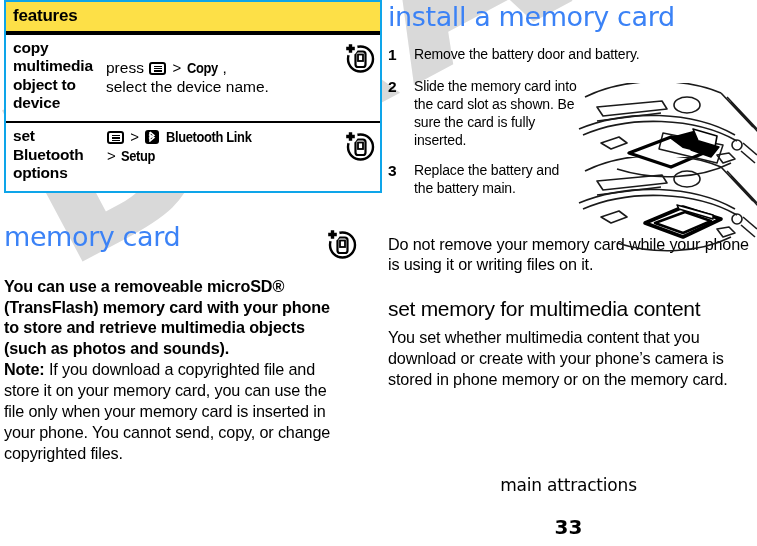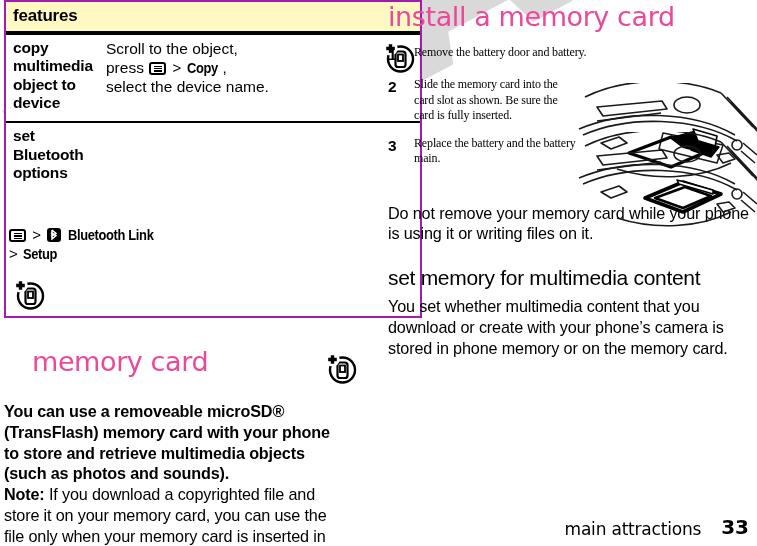--- a/index.html
+++ b/index.html
@@ -59,41 +59,41 @@
     left: 388px;
     top: 0;
     width: 365px;
     height: 546px;
     z-index: 2;
   }
 
   
   .features-table {
     position: relative;
-    width: 418px;
-    border: 2px solid #a21caf;
+    width: 378px;
+    border: 2px solid #0ea5e9;
     border-collapse: collapse;
-    background: #fef9c3;
+    background: #fde047;
     box-sizing: border-box;
   }
   .ft-head {
     border-bottom: 4px solid #000;
     padding: 4px 7px 5px 7px;
     font-size: 17px;
     font-weight: 700;
     line-height: 1.15;
     letter-spacing: -0.2px;
   }
   .ft-row {
     display: flex;
     align-items: flex-start;
     border-bottom: 2px solid #000;
     background: #ffffff;
   }
-  .ft-row:last-child { border-bottom: none; flex-direction: column; }
+  .ft-row:last-child { border-bottom: none; }
   .ft-term {
     width: 98px;
     flex: 0 0 98px;
     padding: 4px 6px 8px 7px;
     font-size: 15.5px;
     font-weight: 700;
     line-height: 1.20;
     box-sizing: border-box;
     letter-spacing: -0.2px;
   }
@@ -172,21 +172,21 @@
   }
 
   
   h1.sect {
     font-family: "DejaVu Sans", sans-serif;
     font-size: 27px;
     font-weight: 400;
     letter-spacing: -0.4px;
     margin: 0;
     line-height: 1.12;
-    color: #ec4899;
+    color: #3b82f6;
   }
   h2.sub {
     font-family: Liberation Sans, sans-serif;
     font-size: 21px;
     font-weight: 400;
     letter-spacing: -0.3px;
     margin: 0;
     line-height: 1.18;
     color: #000;
   }
@@ -195,64 +195,63 @@
     line-height: 1.29;
     margin: 0;
     letter-spacing: -0.15px;
   }
   .bold { font-weight: 700; }
 
   .mc-head-row {
     display: flex;
     align-items: flex-start;
     justify-content: space-between;
-    margin-left: 28px;
   }
 
   
   .step {
     display: flex;
     align-items: flex-start;
   }
   .step-num {
     flex: 0 0 26px;
     width: 26px;
     font-size: 15.5px;
     font-weight: 700;
     text-align: left;
     padding-top: 1px;
     box-sizing: border-box;
   }
   .step-text {
-    font-size: 12px;
+    font-size: 14px;
     line-height: 1.29;
     letter-spacing: -0.15px;
-    font-family: Liberation Serif, serif;
   }
   .step-narrow .step-text { width: 165px; }
 
   .step-figure-wrap {
     position: relative;
   }
   .fig {
     position: absolute;
     right: 0;
   }
 
   
   .footer {
     position: absolute;
     left: 388px;
     right: 8px;
     bottom: 7px;
     display: flex;
-    align-items: flex-end;
+    align-items: center;
     justify-content: flex-end;
     gap: 20px;
     z-index: 3;
+    flex-direction: column;
   }
   .footer-label {
     font-family: "DejaVu Sans", sans-serif;
     font-size: 17px;
     letter-spacing: -0.2px;
   }
   .footer-page {
     font-family: "DejaVu Sans", sans-serif;
     font-size: 20px;
     font-weight: 700;
@@ -269,21 +268,21 @@
 
   <div class="col-left">
 
     <div class="features-table">
 
       <div class="ft-head">features</div>
 
       <div class="ft-row">
         <div class="ft-term">copy multimedia object to device</div>
         <div class="ft-desc">
-          <span>Scroll to the object,</span><br>
+          <br>
           <span>press</span>
           <span class="menu-key"><i></i><i></i><i></i><i></i></span>
           <span class="gt">&gt;</span>
           <span class="menu-label">Copy</span><span>,</span><br>
           <span>select the device name.</span>
         </div>
         <div class="ft-icon-cell">
           <span class="phone-plus-icon">
             <svg width="34" height="34" viewBox="0 0 34 34">
               <circle cx="18.5" cy="19" r="12.5" fill="none" stroke="#000" stroke-width="2.4"></circle>

